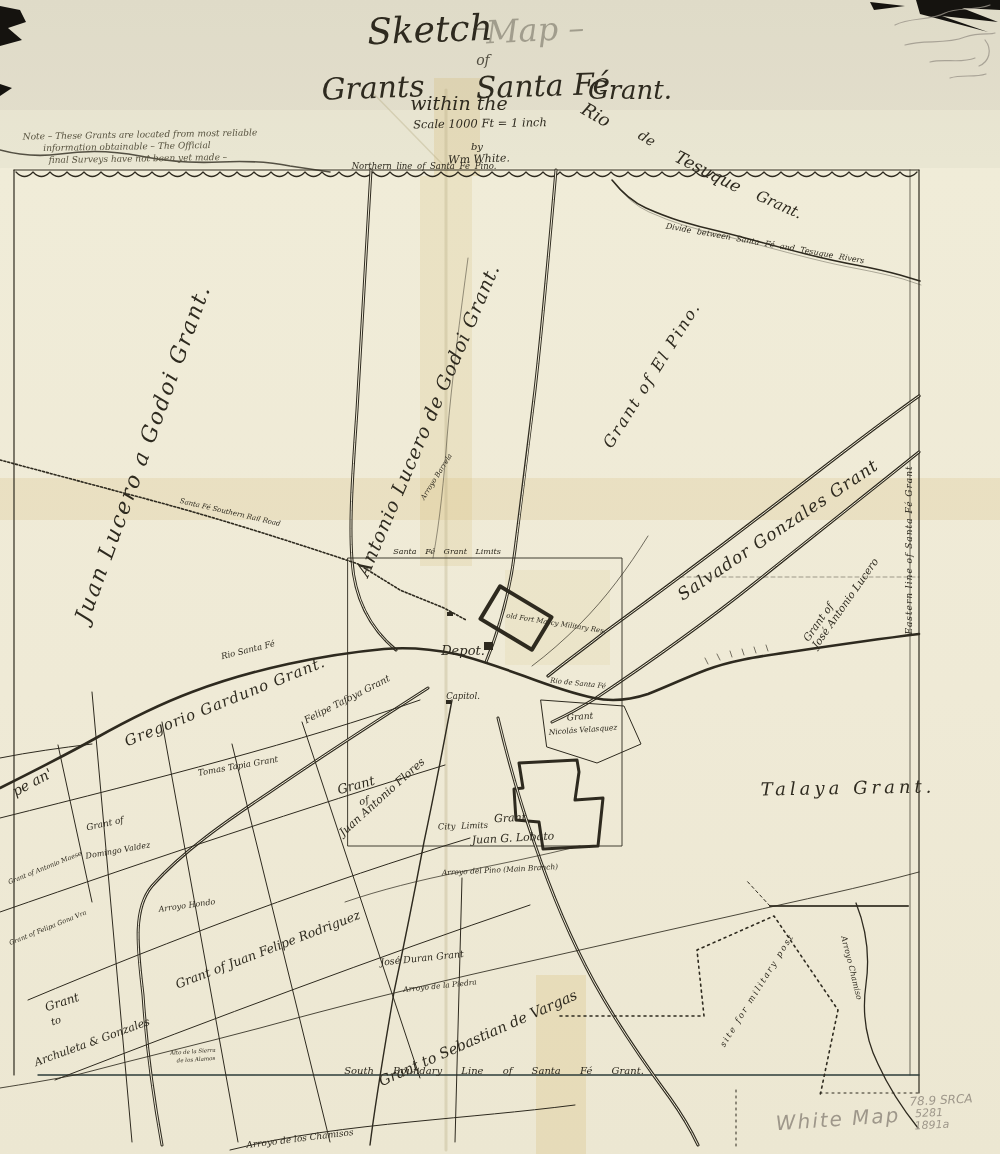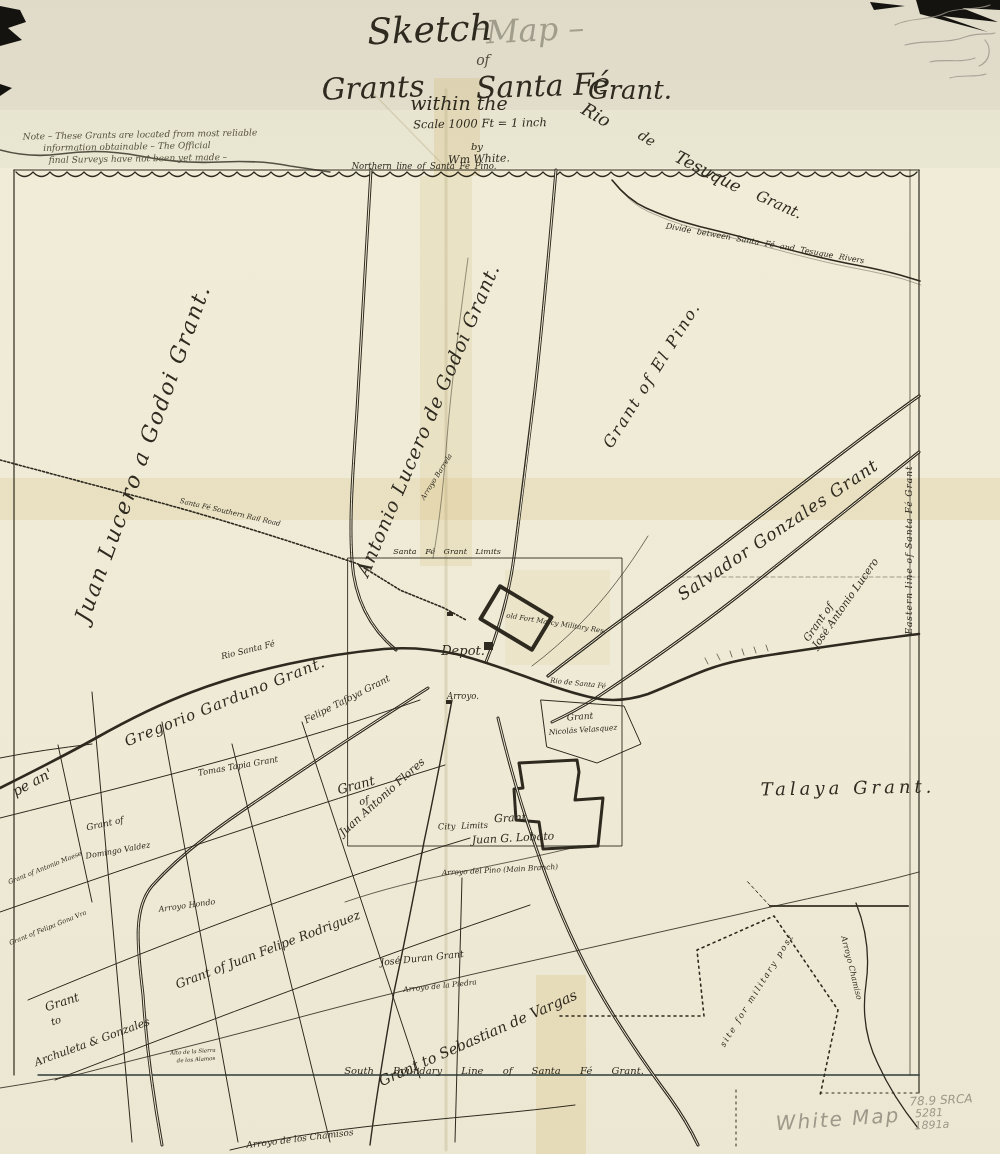--- a/index.html
+++ b/index.html
@@ -190,20 +190,20 @@
       <div class="lbl" style="left: 56px; top: 1021px; font-size: 10px; transform: translate(-50%, -50%) rotate(-18deg);">to</div>
       <div class="lbl" style="left: 92px; top: 1042px; font-size: 11px; transform: translate(-50%, -50%) rotate(-20deg);">Archuleta &amp; Gonzales</div>
       <div class="lbl" style="left: 105px; top: 824px; font-size: 9px; transform: translate(-50%, -50%) rotate(-12deg);">Grant of</div>
       <div class="lbl" style="left: 118px; top: 851px; font-size: 8px; transform: translate(-50%, -50%) rotate(-10deg);">Domingo Valdez</div>
       <div class="lbl" style="left: 45px; top: 868px; font-size: 6.5px; transform: translate(-50%, -50%) rotate(-22deg);">Grant of Antonio Maese</div>
       <div class="lbl" style="left: 48px; top: 928px; font-size: 6.5px; transform: translate(-50%, -50%) rotate(-22deg);">Grant of Felipa Gona Vra</div>
       <div class="lbl" style="left: 32px; top: 782px; font-size: 14px; transform: translate(-50%, -50%) rotate(-28deg);">pe an'</div>
       <div class="lbl" style="left: 193px; top: 1052px; font-size: 5.5px; transform: translate(-50%, -50%) rotate(-4deg);">Alto de la Sierra</div>
       <div class="lbl" style="left: 196px; top: 1060px; font-size: 5.5px; transform: translate(-50%, -50%) rotate(-4deg);">de los Alamos</div>
       <div class="lbl" style="left: 463px; top: 606px; font-size: 13px; transform: translate(-50%, -50%) rotate(0deg); margin-top: 44px;">Depot.</div>
-      <div class="lbl" style="left: 463px; top: 696px; font-size: 8.5px; transform: translate(-50%, -50%) rotate(0deg);">Arroyo.</div>
+      <div class="lbl" style="left: 463px; top: 696px; font-size: 8.5px; transform: translate(-50%, -50%) rotate(0deg);">Capitol.</div>
       <div class="lbl" style="left: 556px; top: 624px; font-size: 7px; transform: translate(-50%, -50%) rotate(9deg);">old Fort Marcy Military Res.</div>
       <div class="lbl pencil" style="left: 838px; top: 1119px; font-size: 20px; transform: translate(-50%, -50%) rotate(-4deg); letter-spacing: 2px;">White Map</div>
       <div class="lbl pencil" style="left: 941px; top: 1100px; font-size: 12px; transform: translate(-50%, -50%) rotate(-3deg);">78.9 SRCA</div>
       <div class="lbl pencil" style="left: 929px; top: 1113px; font-size: 11px; transform: translate(-50%, -50%) rotate(-3deg);">5281</div>
       <div class="lbl pencil" style="left: 932px; top: 1125px; font-size: 11px; transform: translate(-50%, -50%) rotate(-3deg);">1891a</div>
     </div>
 </div>
 
 </body></html>

